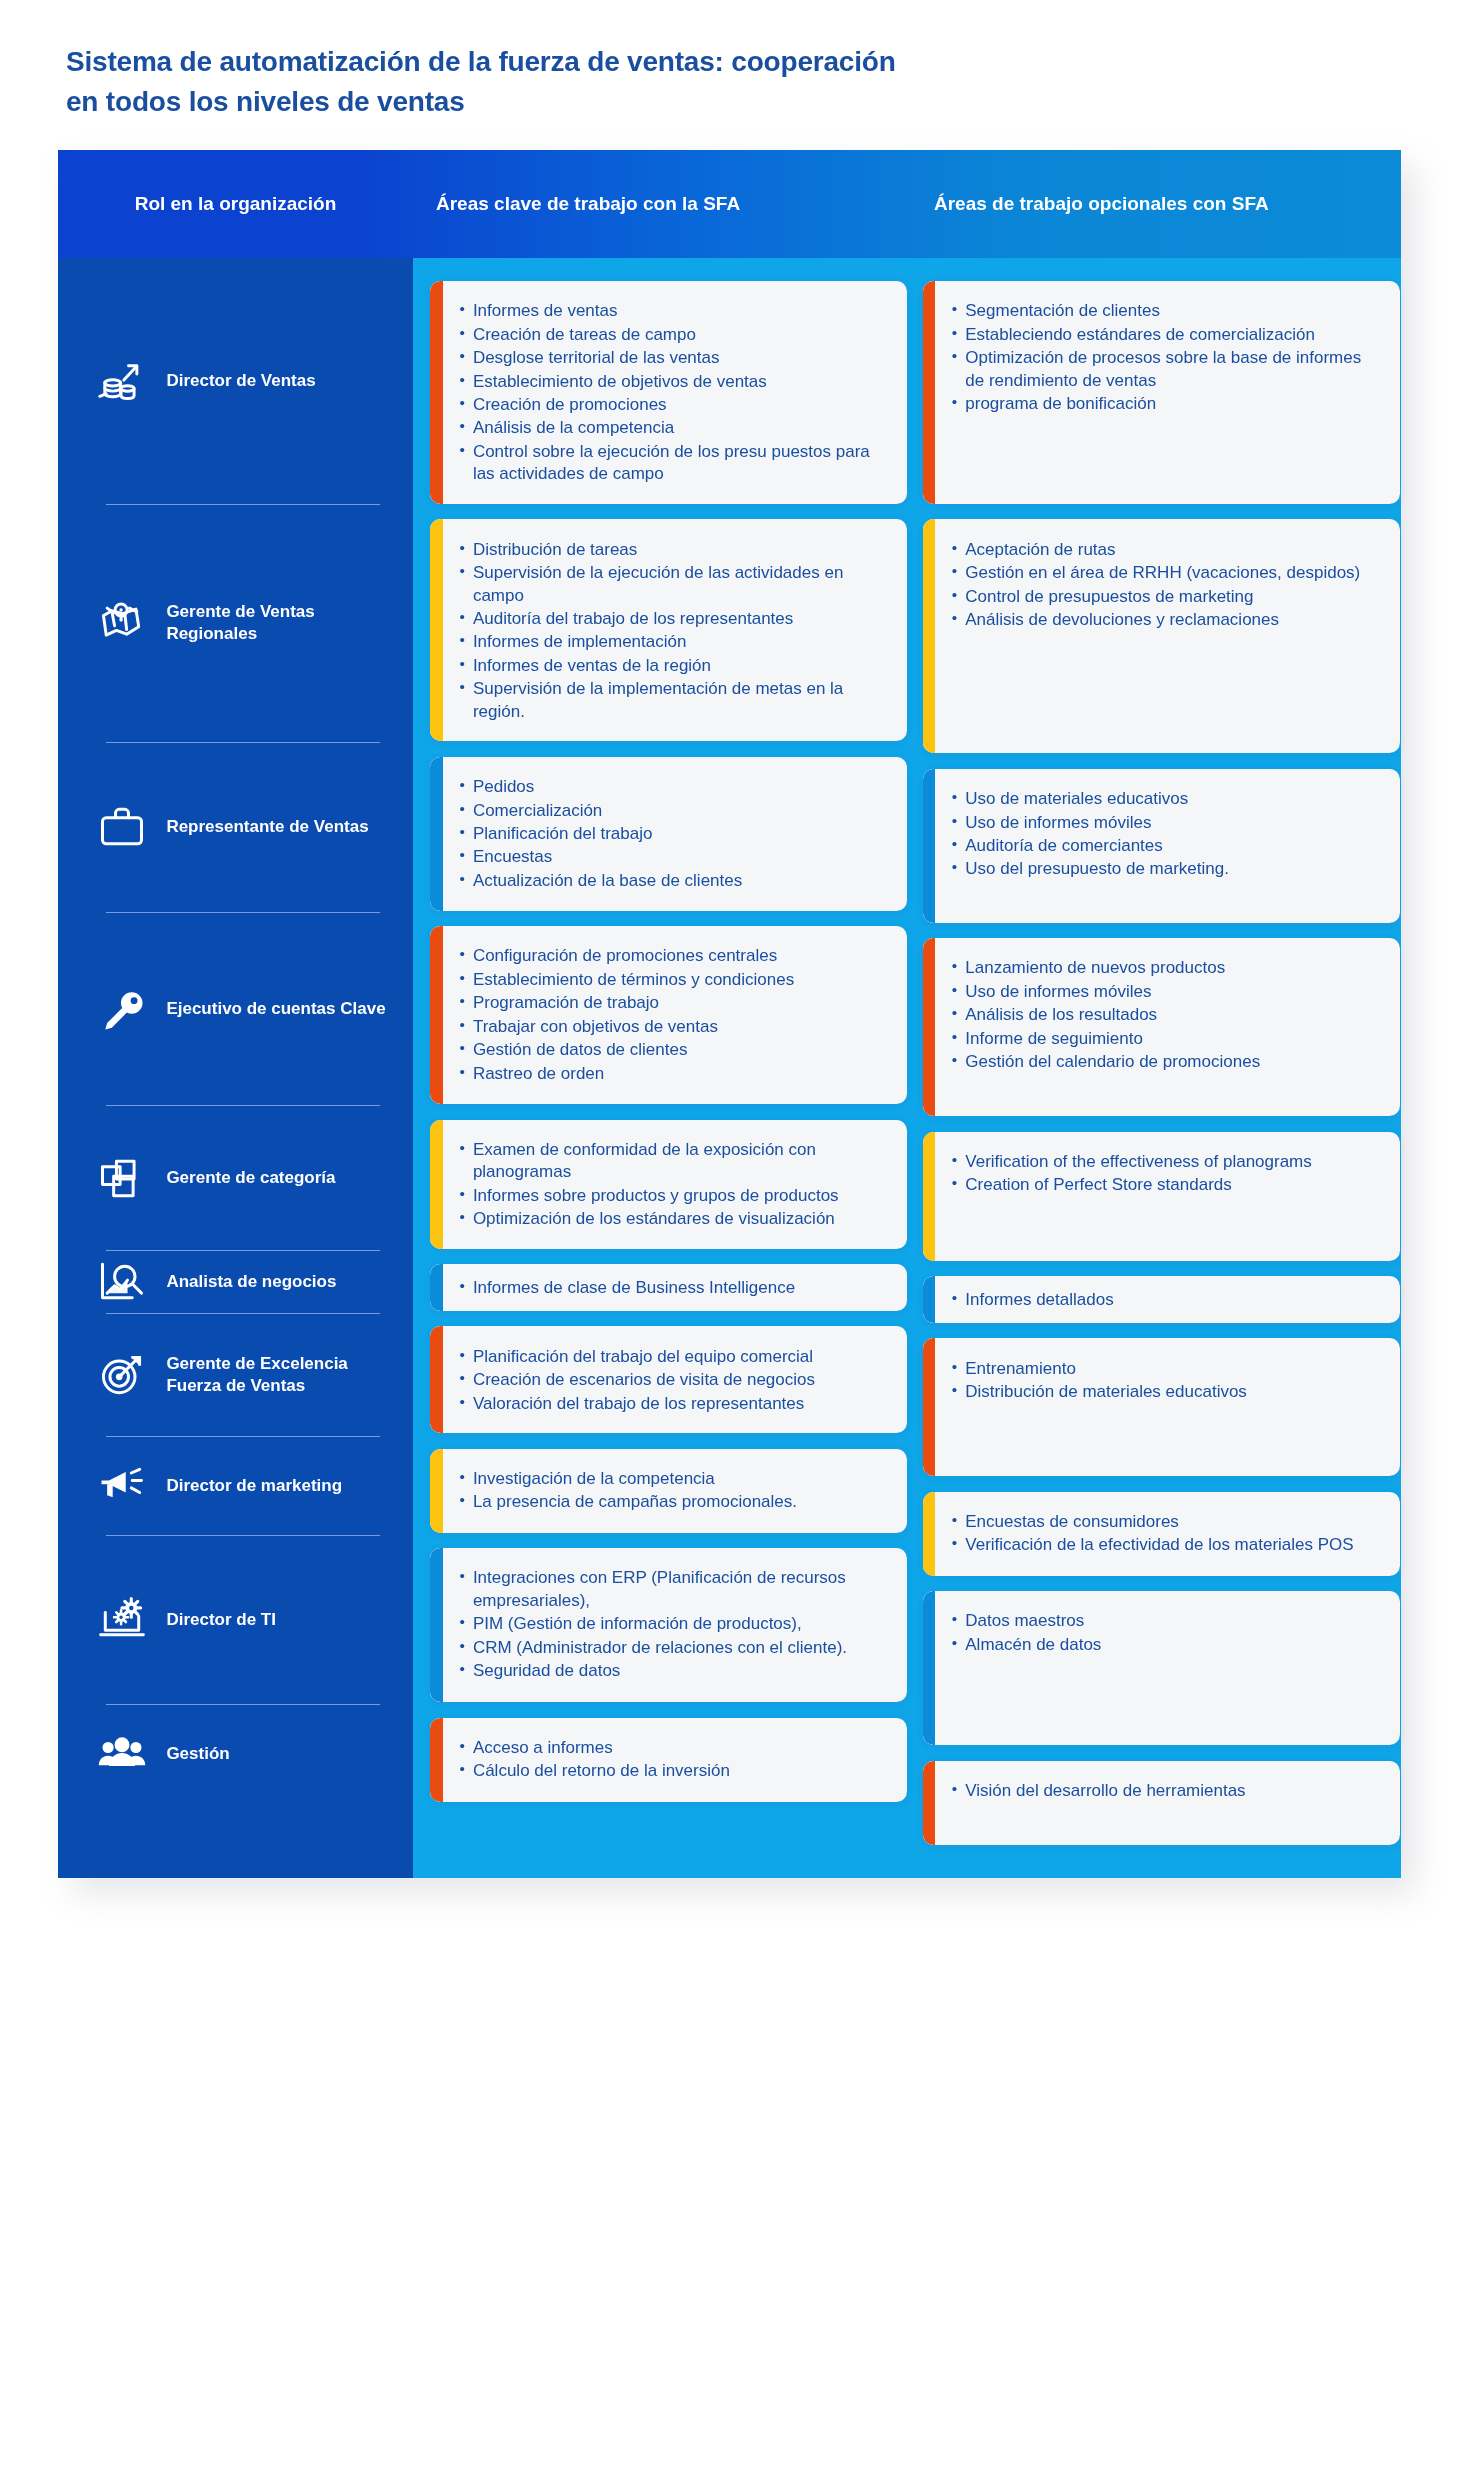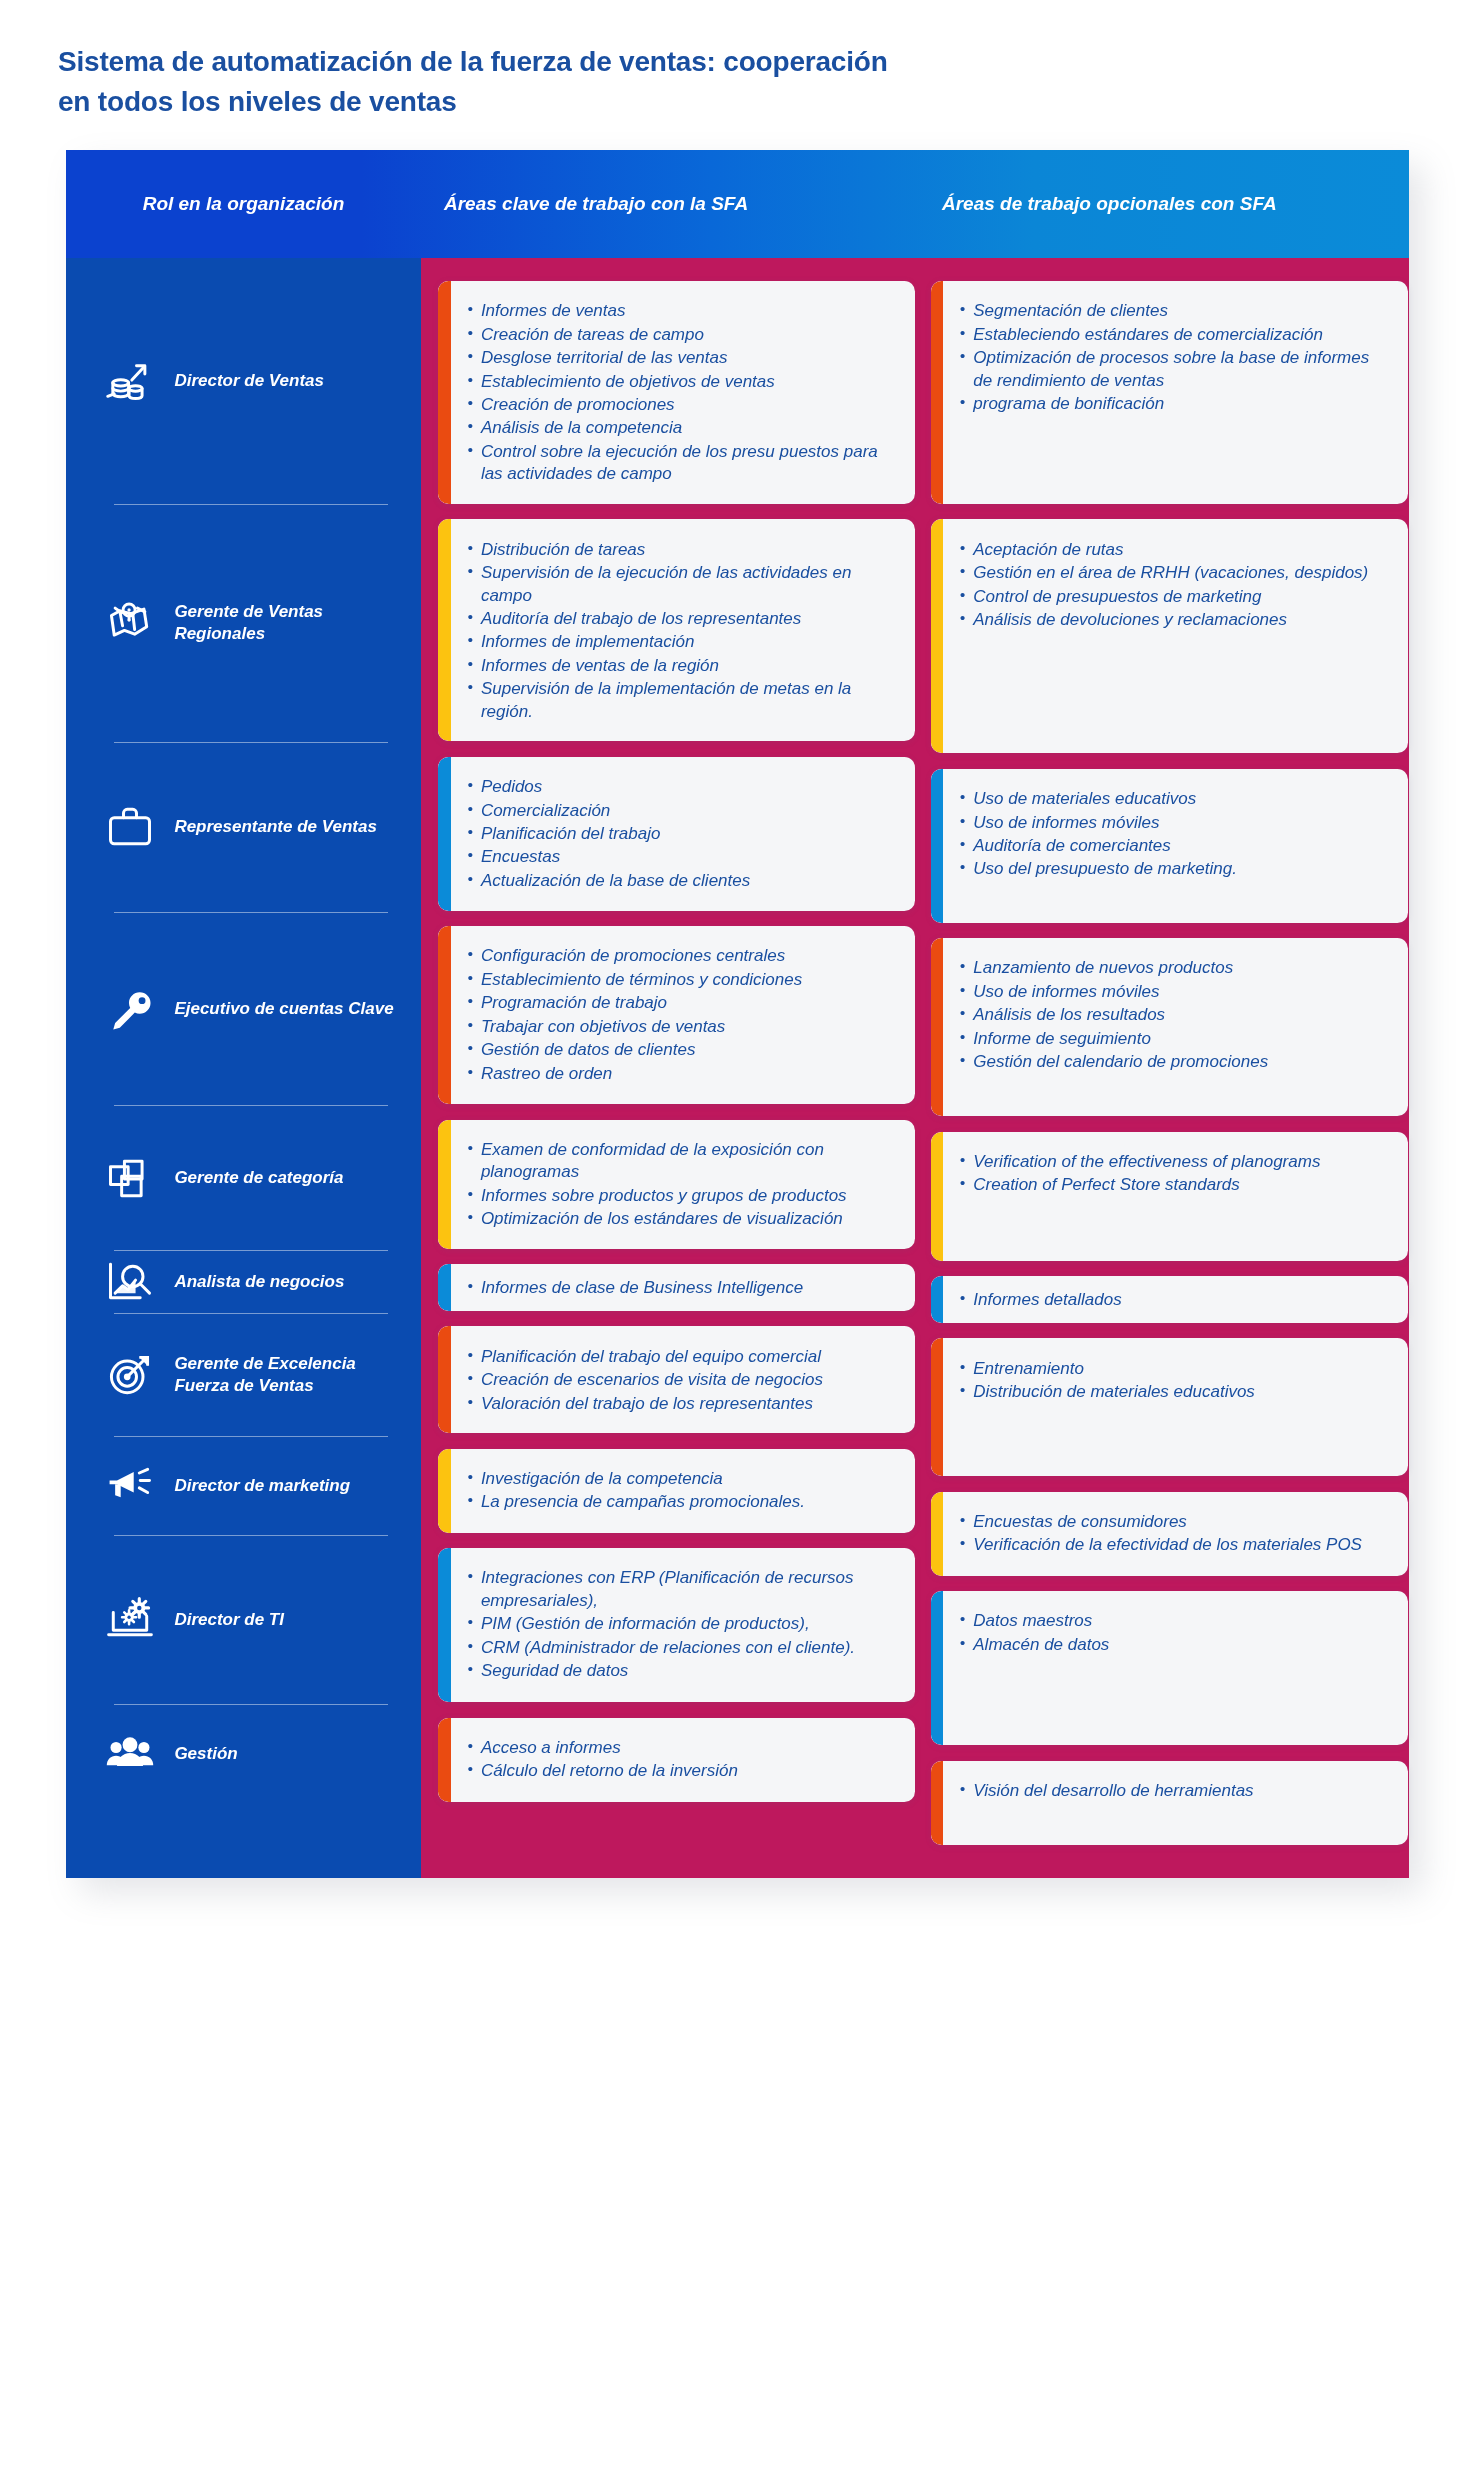--- a/index.html
+++ b/index.html
@@ -13,40 +13,39 @@
     position: relative;
     width: 1482px;
     height: 2472px;
     background: #ffffff;
     overflow: hidden;
   }
 
   
   .page-title {
     position: absolute;
-    left: 58px;
+    left: 66px;
     top: 42px;
     width: 1159px;
     font-size: 28px;
     font-weight: bold;
     line-height: 1.42;
     color: #1a4fa0;
     letter-spacing: -0.2px;
   }
   .page-title .t-line { display: block; }
 
   
   .table-shell {
     position: absolute;
-    left: 66px;
+    left: 58px;
     top: 150px;
     width: 1343px;
-    background: #be185d;
+    background: #0ea5e9;
     box-shadow: 13.5px 15.4px 33px rgba(120,125,140,0.20);
-    font-style: italic;
   }
 
   
   .thead {
     display: flex;
     height: 108px;
     background: linear-gradient(to right, #0b42cf 0%, #0b42cf 22%, #0968d8 48%, #0b86d6 72%, #0b8bd8 100%);
   }
   .th {
     display: flex;

